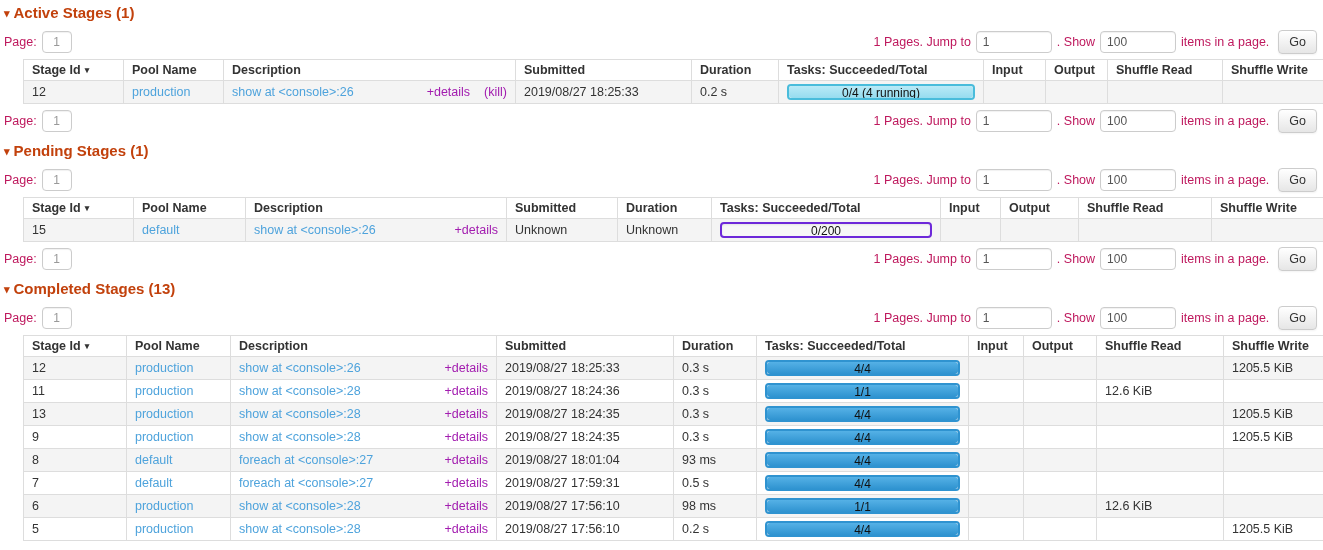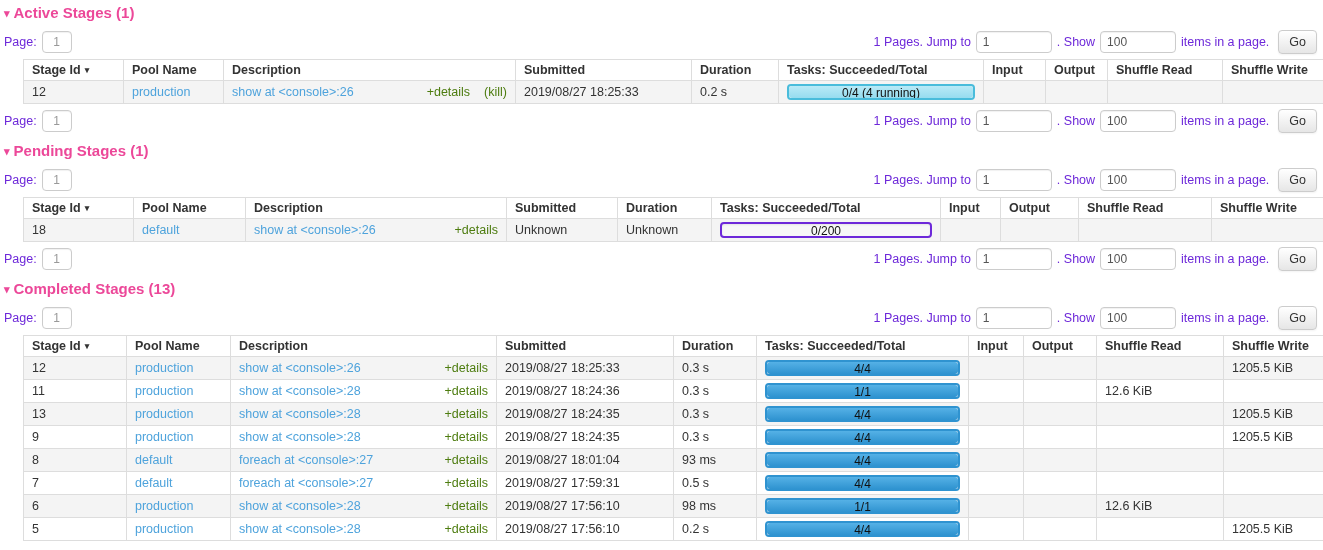--- a/index.html
+++ b/index.html
@@ -5,21 +5,21 @@
   * { box-sizing: border-box; }
   html,body { margin:0; padding:0; }
   body {
     width:1323px; height:550px; overflow:hidden;
     font-family:"Liberation Sans", sans-serif;
     font-size:12.5px; color:#333; background:#fff;
   }
   
   h4.section-title {
     margin:0; padding:5px 8px 3px 4px;
-    font-size:15px; font-weight:bold; color:#ec4899;
+    font-size:15px; font-weight:bold; color:#c2410c;
     line-height:16px; cursor:pointer;
   }
   h4.section-title .arr { font-size:11px; margin-right:4px; position:relative; top:-1px; }
 
   
   .pagerow {
     display:flex; justify-content:space-between; align-items:center;
     padding:6px 4px 6px 4px; height:34px;
   }
   .pager-left, .pager-right { display:flex; align-items:center; gap:5px; }
@@ -36,41 +36,41 @@
     font-family:"Liberation Sans", sans-serif; font-size:12px;
     box-shadow:inset 0 1px 1px rgba(0,0,0,.06);
   }
   .go-btn {
     height:24px; padding:2px 10px; margin-left:4px;
     background:linear-gradient(#ffffff,#e6e6e6);
     border:1px solid #ccc; border-radius:4px;
     font-family:"Liberation Sans", sans-serif; font-size:12.5px; color:#333;
     cursor:pointer; box-shadow:0 1px 2px rgba(0,0,0,.05);
   }
-  .pager-text { color:#6d28d9; }
+  .pager-text { color:#be185d; }
 
   
   table.stage-table {
     width:1323px; border-collapse:collapse; table-layout:fixed;
     font-size:12.5px;
     margin-left:23px;
   }
   table.stage-table th, table.stage-table td {
     border:1px solid #ddd; padding:3px 8px; text-align:left;
     height:21px; overflow:hidden; white-space:nowrap;
   }
   table.stage-table th { font-weight:bold; color:#333; background:#fff; height:20px; }
   table.stage-table tbody tr:nth-child(odd) { background:#f4f4f4; }
   table.stage-table tbody tr:nth-child(even) { background:#fff; }
   .sort-arr { font-size:9px; margin-left:4px; position:relative; top:-1px; }
 
   a.stage-link { color:#4ea3dc; text-decoration:none; cursor:pointer; }
   .desc-flex { display:flex; align-items:center; }
   .desc-flex .lnk { flex:1; overflow:hidden; text-overflow:ellipsis; }
-  .muted { color:#4d7c0f; cursor:pointer; }
+  .muted { color:#a21caf; cursor:pointer; }
   .kill-span { margin-left:14px; }
 
   
   .progress {
     position:relative; height:16px; border-radius:4px;
     background:#f7f7f7; border:2px solid #6d28d9;
     box-shadow:inset 0 1px 2px rgba(0,0,0,.08);
     overflow:hidden;
   }
   .progress .fill {
@@ -216,21 +216,21 @@
           <th><span>Duration</span></th>
           <th><span>Tasks: Succeeded/Total</span></th>
           <th><span>Input</span></th>
           <th><span>Output</span></th>
           <th><span>Shuffle Read</span></th>
           <th><span>Shuffle Write</span></th>
         </tr>
       </thead>
       <tbody>
         <tr>
-          <td>18</td>
+          <td>15</td>
           <td><a class="stage-link">default</a></td>
           <td>
             <div class="desc-flex">
               <a class="stage-link lnk">show at &lt;console&gt;:26</a>
               <span class="muted">+details</span>
             </div>
           </td>
           <td>Unknown</td>
           <td>Unknown</td>
           <td>

